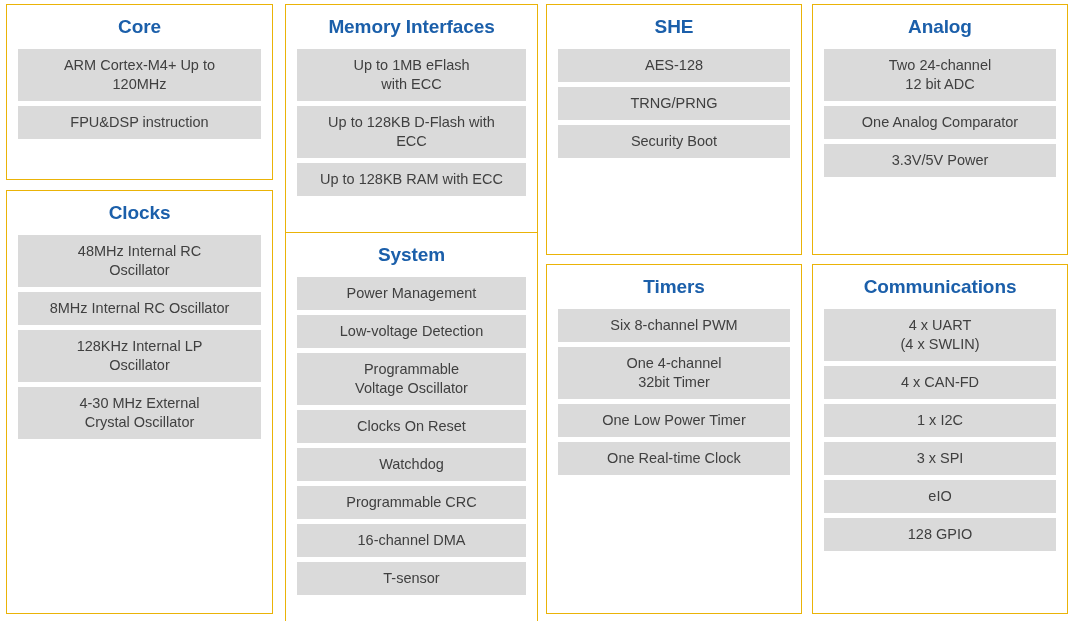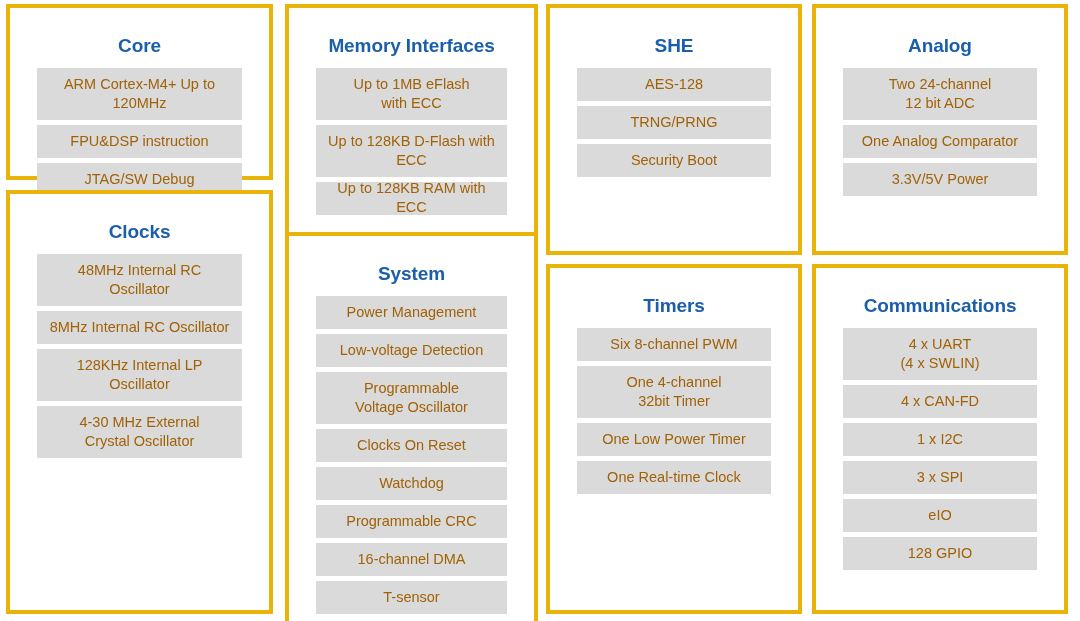--- a/index.html
+++ b/index.html
@@ -15,40 +15,40 @@
   }
   #board {
     position: relative;
     width: 1080px;
     height: 621px;
     background: #ffffff;
   }
   .panel {
     position: absolute;
     background: #ffffff;
-    border: 4px solid #eab308;
+    border: 1px solid #eab308;
     box-sizing: border-box;
-    padding: 16px;
+    padding: 0;
   }
   .panel-title {
     text-align: center;
     color: #1b5faa;
     font-weight: bold;
     font-size: 19px;
     line-height: 1.1;
     padding-top: 12px;
     padding-bottom: 11px;
     letter-spacing: -0.1px;
   }
   .items {
     padding: 0 11px 11px 11px;
   }
   .item {
     background: #dadada;
-    color: #a16207;
+    color: #404040;
     font-size: 14.5px;
     line-height: 19px;
     text-align: center;
     display: flex;
     align-items: center;
     justify-content: center;
     box-sizing: border-box;
     margin-bottom: 5px;
     padding: 4px 6px;
     white-space: pre-line;
@@ -70,21 +70,20 @@
 <body>
 
 <div id="board">
 
   <div class="panel" id="panel-core">
     <div class="panel-title">Core</div>
     <div class="items">
         <div class="item h2">ARM Cortex-M4+ Up to
 120MHz</div>
         <div class="item h1">FPU&amp;DSP instruction</div>
-        <div class="item h1">JTAG/SW Debug</div>
       </div>
   </div>
 
   <div class="panel" id="panel-clocks">
     <div class="panel-title">Clocks</div>
     <div class="items">
         <div class="item h2">48MHz Internal RC
 Oscillator</div>
         <div class="item h1">8MHz Internal RC Oscillator</div>
         <div class="item h2">128KHz Internal LP

